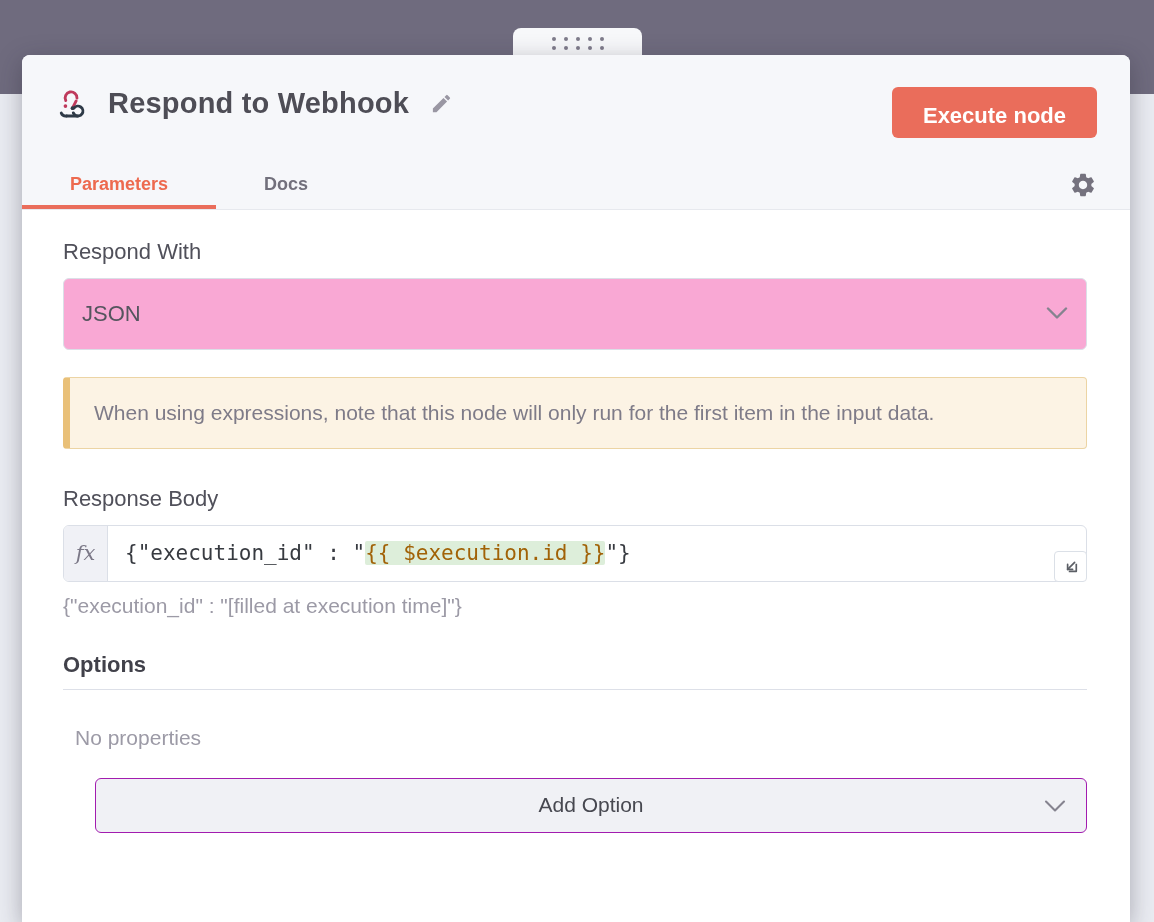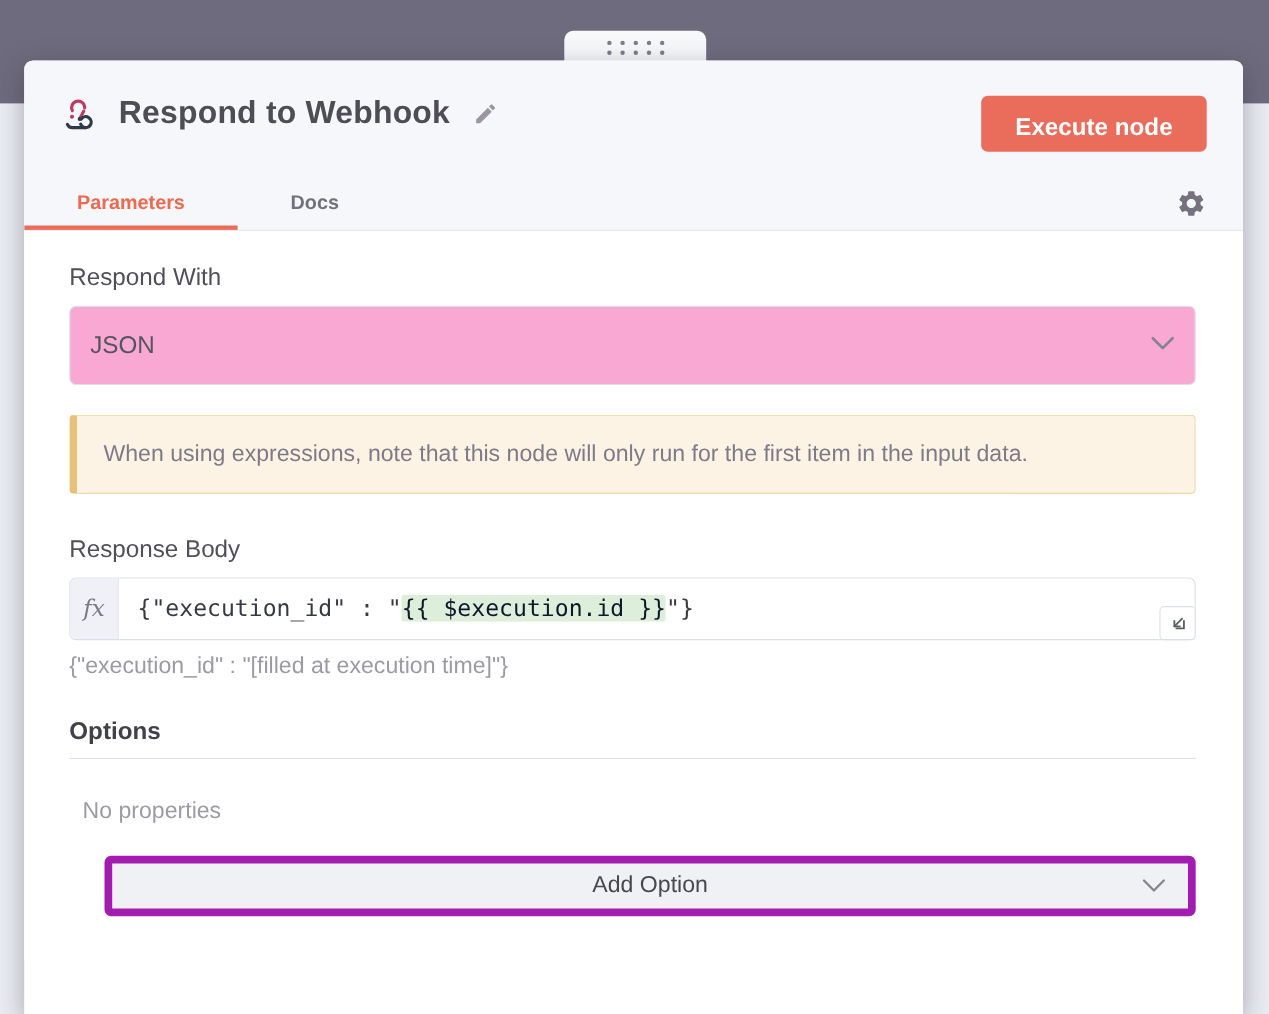--- a/index.html
+++ b/index.html
@@ -66,36 +66,36 @@
   }
   .fx-prefix {
     width:44px; background:#f0f1f6; border-right:1px solid #dbdfe7; border-radius:5px 0 0 5px;
     display:flex; align-items:center; justify-content:center;
     font-family:"DejaVu Serif", serif; font-style:italic; font-size:21px; color:#7b7887;
   }
   .fx-code {
     flex:1; display:flex; align-items:center; padding-left:17px; overflow:hidden;
     font-family:"DejaVu Sans Mono", monospace; font-size:21px; color:#373a40; white-space:pre;
   }
-  .fx-code .expr { background:#ddeeda; color:#0f172a; border-radius:2px; }
+  .fx-code .expr { background:#ddeeda; color:#a16207; border-radius:2px; }
   .expand-btn {
     position:absolute; right:-1px; bottom:-1px; width:33px; height:31px;
     background:#fff; border:1px solid #dbe0e7; border-radius:4px;
     display:flex; align-items:center; justify-content:center; cursor:pointer;
   }
   .hint { margin-top:12px; font-size:21px; color:#9c9aa6; }
 
   .options-heading {
     margin-top:34px; font-size:22px; font-weight:700; color:#41414a;
     border-bottom:1px solid #dde0e8; padding-bottom:11px;
   }
   .no-props { margin:36px 0 0 12px; font-size:21px; color:#9c9aa6; }
   .add-option {
     position:relative; margin:28px 0 0 32px; width:calc(100% - 32px); height:55px;
-    background:#f0f1f5; border:7px solid #a21caf; border-radius:6px; cursor:pointer;
+    background:#f0f1f5; border:1px solid #a21caf; border-radius:6px; cursor:pointer;
     display:flex; align-items:center; justify-content:center;
     font-size:21px; color:#474850; font-family:inherit;
   }
   .add-option .chev { position:absolute; right:20px; top:50%; transform:translateY(-50%); }
 </style>
 </head>
 <body>
 
 <div class="lower-bg"></div>
 

